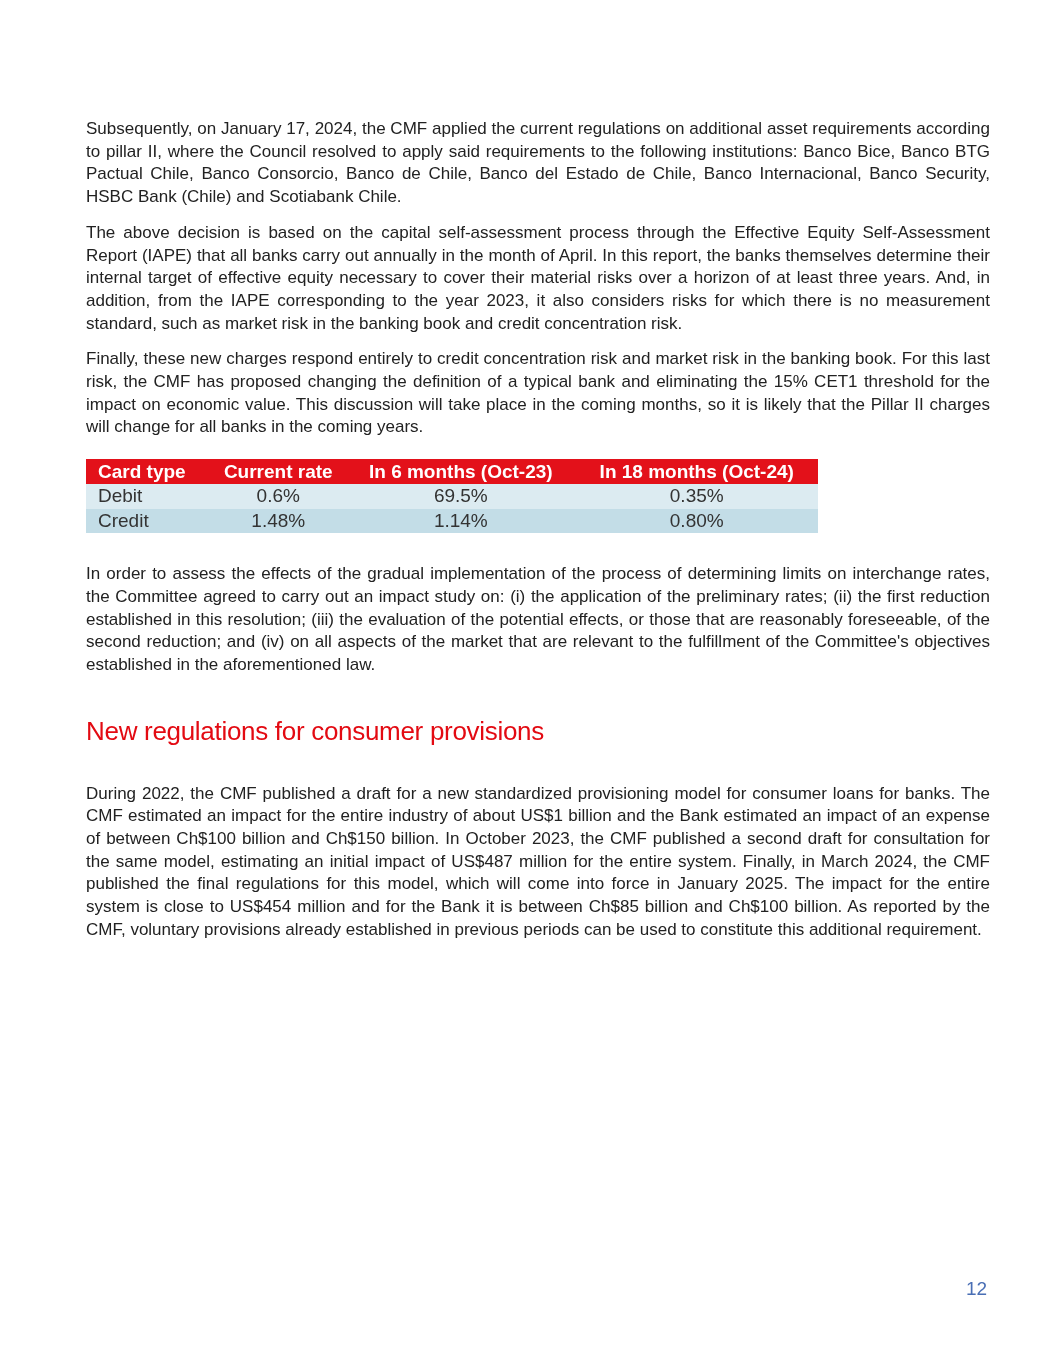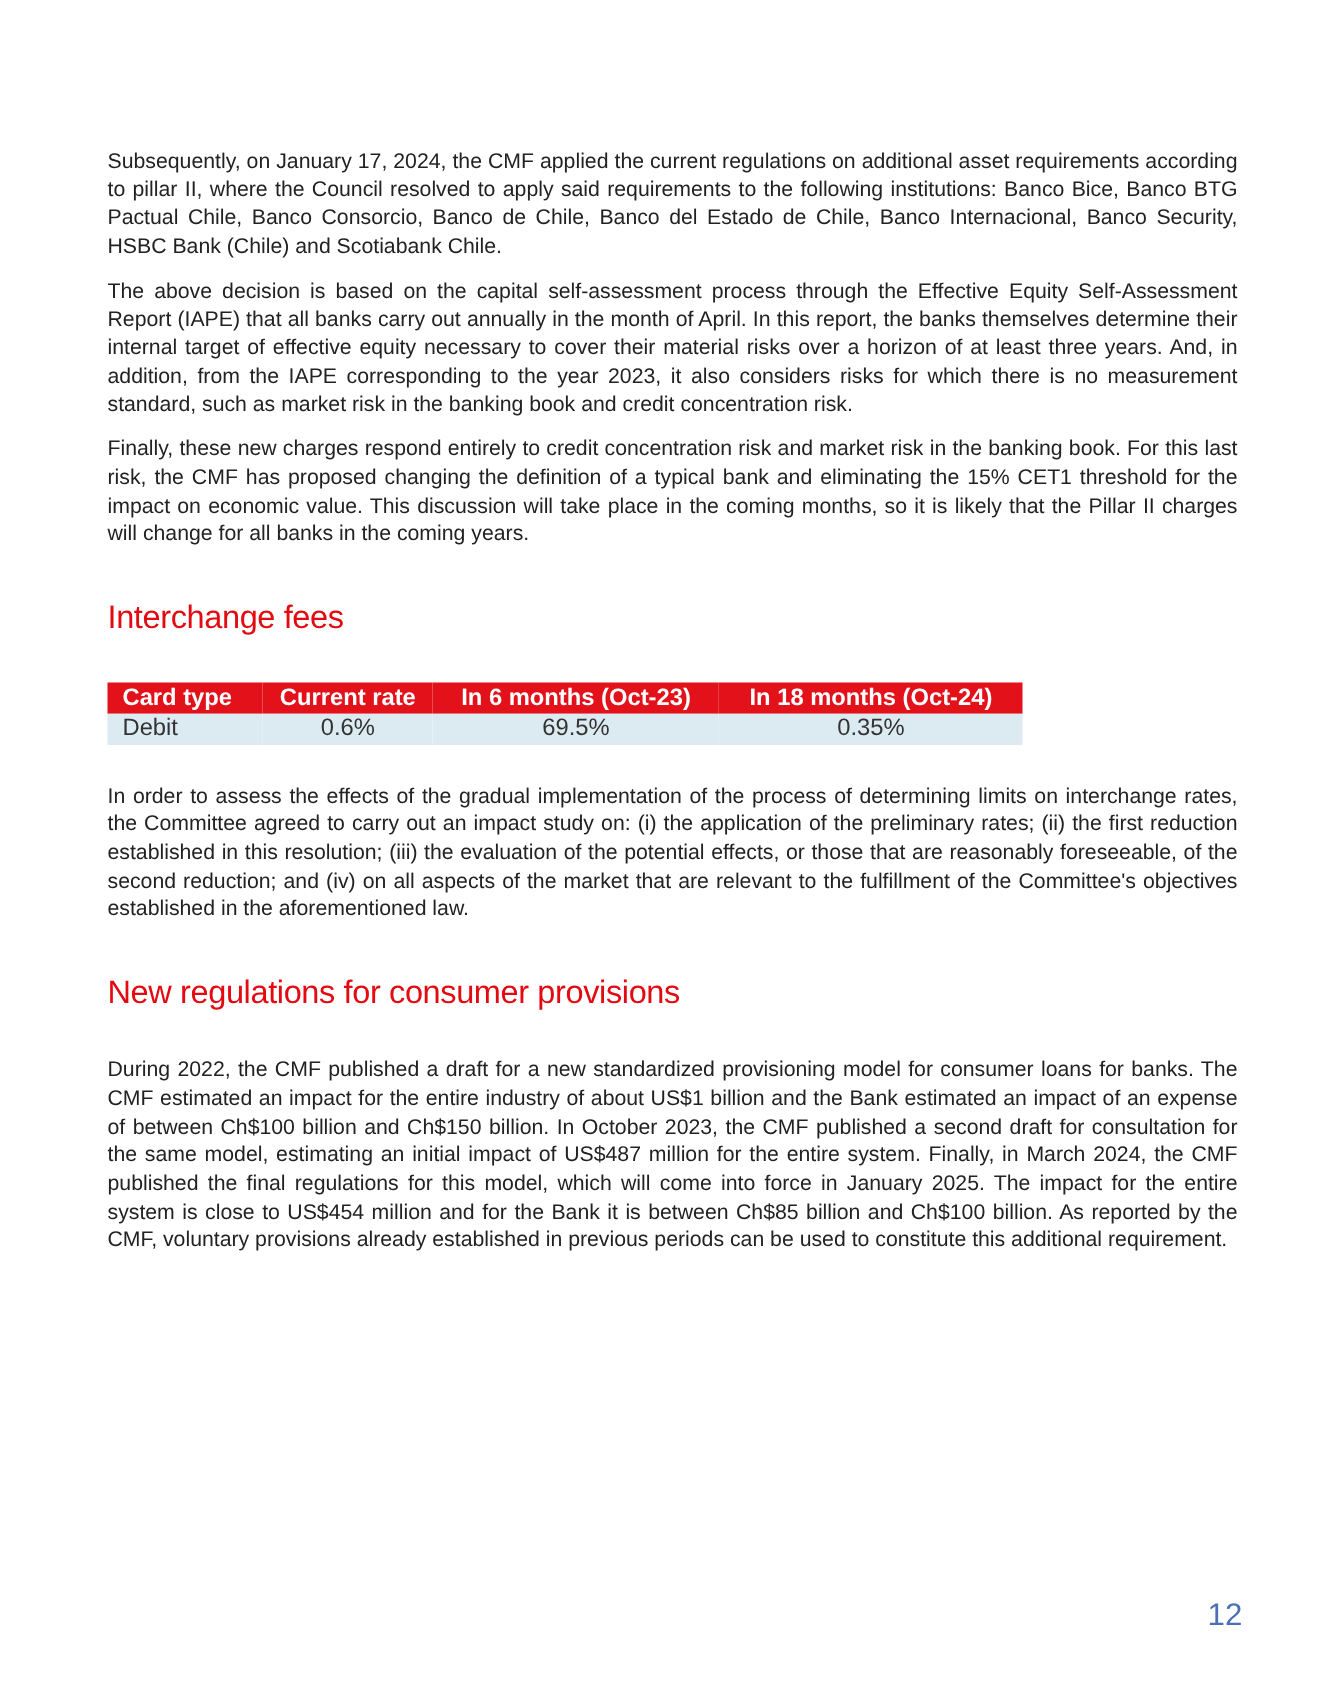--- a/index.html
+++ b/index.html
@@ -9,48 +9,53 @@
   .para { margin-bottom: 13px; }
   h2 { margin: 0; font-weight: normal; color: #e30a12; font-size: 26px; line-height: 32px; letter-spacing: -0.3px; }
   .h-interchange { margin-top: 38px; margin-bottom: 37px; }
   .h-consumer { margin-top: 38px; margin-bottom: 36px; }
   table { border-collapse: collapse; width: 732px; margin-top: 20px; margin-bottom: 30px; font-size: 19px; border-radius: 15px; }
   th { background: #e3111a; color: #fff; font-weight: bold; height: 25px; padding: 0; text-align: center; }
   th.first, td.first { text-align: left; padding-left: 12px; }
   td { height: 24.5px; padding: 0; text-align: center; color: #333; }
   tr.odd td { background: #dcebf1; }
   tr.even td { background: #c3dde7; }
-  .page-number { position: absolute; left: 966px; top: 1278px; font-size: 25px; color: #4a6fb5; }
+  .page-number { position: absolute; left: 966px; top: 1278px; font-size: 19px; color: #4a6fb5; }
 </style>
 </head>
 <body>
 
 <div class="page">
   <p class="para">Subsequently, on January 17, 2024, the CMF applied the current regulations on additional asset requirements according to pillar II, where the Council resolved to apply said requirements to the following institutions: Banco Bice, Banco BTG Pactual Chile, Banco Consorcio, Banco de Chile, Banco del Estado de Chile, Banco Internacional, Banco Security, HSBC Bank (Chile) and Scotiabank Chile.</p>
   <p class="para">The above decision is based on the capital self-assessment process through the Effective Equity Self-Assessment Report (IAPE) that all banks carry out annually in the month of April. In this report, the banks themselves determine their internal target of effective equity necessary to cover their material risks over a horizon of at least three years. And, in addition, from the IAPE corresponding to the year 2023, it also considers risks for which there is no measurement standard, such as market risk in the banking book and credit concentration risk.</p>
   <p class="para">Finally, these new charges respond entirely to credit concentration risk and market risk in the banking book. For this last risk, the CMF has proposed changing the definition of a typical bank and eliminating the 15% CET1 threshold for the impact on economic value. This discussion will take place in the coming months, so it is likely that the Pillar II charges will change for all banks in the coming years.</p>
 
-  <h2 class="h-interchange">Interchange fees</h2>
 
   <table>
     <thead>
       <tr>
         <th class="first">Card type</th>
         <th>Current rate</th>
         <th>In 6 months (Oct-23)</th>
         <th>In 18 months (Oct-24)</th>
       </tr>
     </thead>
     <tbody>
       <tr class="odd">
         <td class="first">Debit</td>
         <td>0.6%</td>
         <td>69.5%</td>
         <td>0.35%</td>
       </tr>
+      <tr class="even">
+        <td class="first">Credit</td>
+        <td>1.48%</td>
+        <td>1.14%</td>
+        <td>0.80%</td>
+      </tr>
     </tbody>
   </table>
 
   <p>In order to assess the effects of the gradual implementation of the process of determining limits on interchange rates, the Committee agreed to carry out an impact study on: (i) the application of the preliminary rates; (ii) the first reduction established in this resolution; (iii) the evaluation of the potential effects, or those that are reasonably foreseeable, of the second reduction; and (iv) on all aspects of the market that are relevant to the fulfillment of the Committee's objectives established in the aforementioned law.</p>
 
   <h2 class="h-consumer">New regulations for consumer provisions</h2>
   <p>During 2022, the CMF published a draft for a new standardized provisioning model for consumer loans for banks. The CMF estimated an impact for the entire industry of about US$1 billion and the Bank estimated an impact of an expense of between Ch$100 billion and Ch$150 billion. In October 2023, the CMF published a second draft for consultation for the same model, estimating an initial impact of US$487 million for the entire system. Finally, in March 2024, the CMF published the final regulations for this model, which will come into force in January 2025. The impact for the entire system is close to US$454 million and for the Bank it is between Ch$85 billion and Ch$100 billion. As reported by the CMF, voluntary provisions already established in previous periods can be used to constitute this additional requirement.</p>
 </div>
 
 <div class="page-number">12</div>

